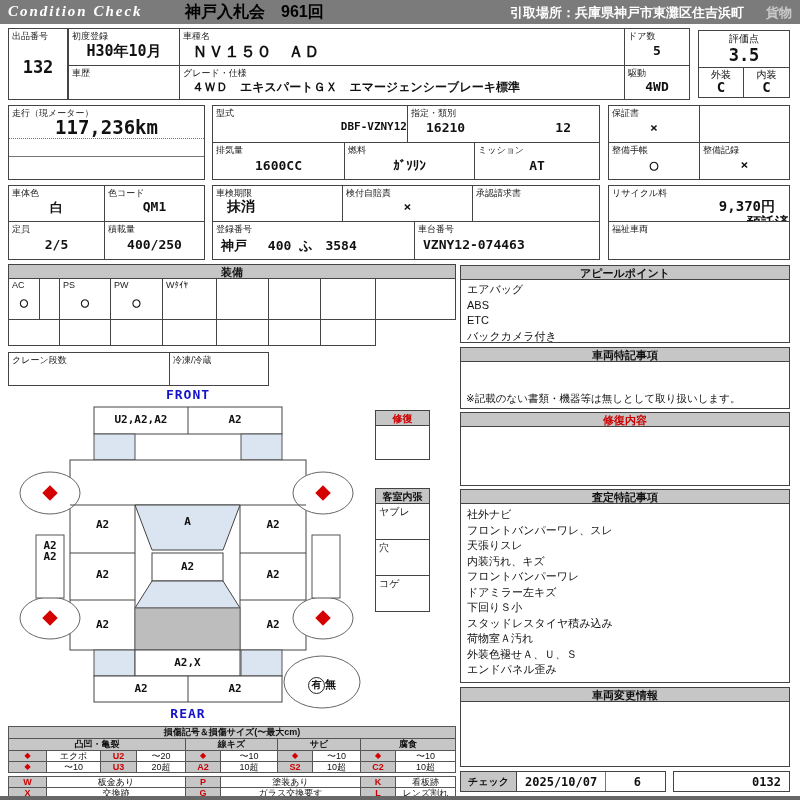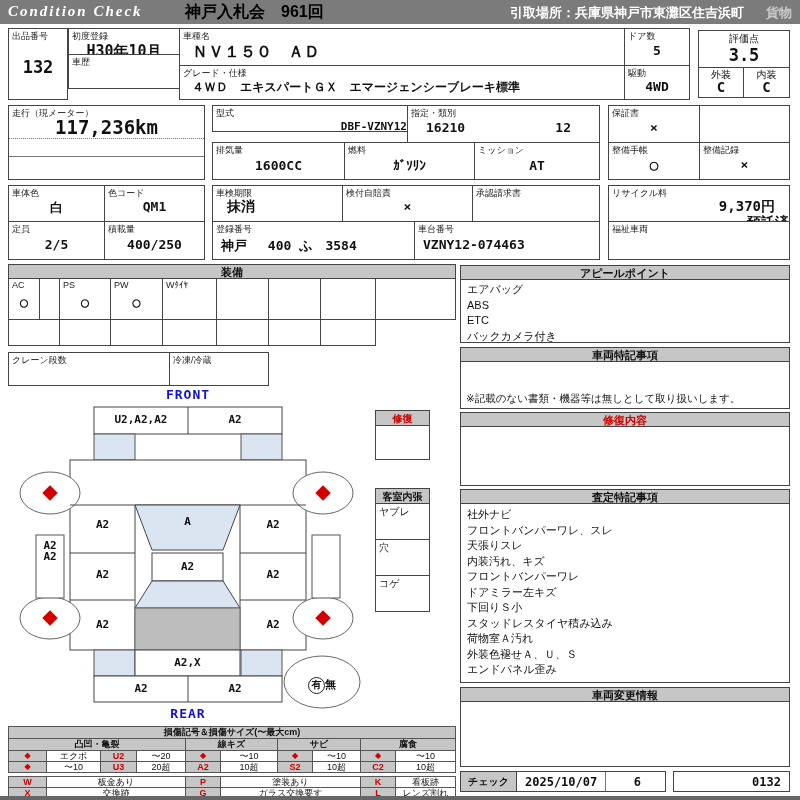--- a/index.html
+++ b/index.html
@@ -48,21 +48,21 @@
   </div>
 
   <div class="cell" style="left:8px;top:28px;width:60px;height:72px;">
     <span class="lbl">出品番号</span>
     <div class="val" style="top:28px;font-size:17px;">132</div>
   </div>
   <div class="cell" style="left:68px;top:28px;width:112px;height:38px;">
     <span class="lbl">初度登録</span>
     <div class="val" style="top:13px;font-size:15px;">H30年10月</div>
   </div>
-  <div class="cell" style="left:68px;top:54px;width:112px;height:35px;text-align:center;">
+  <div class="cell" style="left:68px;top:65px;width:112px;height:35px;text-align:center;">
     <span class="lbl">車歴</span>
   </div>
   <div class="cell" style="left:179px;top:28px;width:446px;height:38px;">
     <span class="lbl">車種名</span>
     <div class="val" style="top:13px;font-size:16px;text-align:left;padding-left:12px;">ＮＶ１５０　ＡＤ</div>
   </div>
   <div class="cell" style="left:179px;top:65px;width:446px;height:35px;">
     <span class="lbl">グレード・仕様</span>
     <div class="val" style="top:13px;font-size:12px;text-align:left;padding-left:12px;">４ＷＤ　エキスパートＧＸ　エマージェンシーブレーキ標準</div>
   </div>
@@ -86,21 +86,21 @@
     <div style="text-align:center;font-size:10px;">内装</div>
     <div class="val" style="top:11px;font-size:14px;">C</div>
   </div>
 
   <div class="cell" style="left:8px;top:105px;width:197px;height:75px;">
     <span class="lbl">走行（現メーター）</span>
     <div class="val" style="top:10px;font-size:19px;">117,236km</div>
     <div style="position:absolute;left:0;top:32px;width:100%;border-top:1px dotted #777;"></div>
     <div style="position:absolute;left:0;top:50px;width:100%;border-top:1px solid #777;"></div>
   </div>
-  <div class="cell" style="left:212px;top:105px;width:196px;height:27px;">
+  <div class="cell" style="left:212px;top:105px;width:196px;height:38px;">
     <span class="lbl">型式</span>
     <div class="val" style="top:14px;font-size:11px;text-align:right;padding-left:10px;">DBF-VZNY12</div>
   </div>
   <div class="cell" style="left:407px;top:105px;width:193px;height:38px;">
     <span class="lbl">指定・類別</span>
     <div class="val" style="top:14px;font-size:13px;text-align:left;padding-left:18px;">16210</div>
     <div class="val" style="top:14px;font-size:13px;text-align:right;padding-right:28px;">12</div>
   </div>
   <div class="cell" style="left:212px;top:142px;width:133px;height:38px;">
     <span class="lbl">排気量</span>

